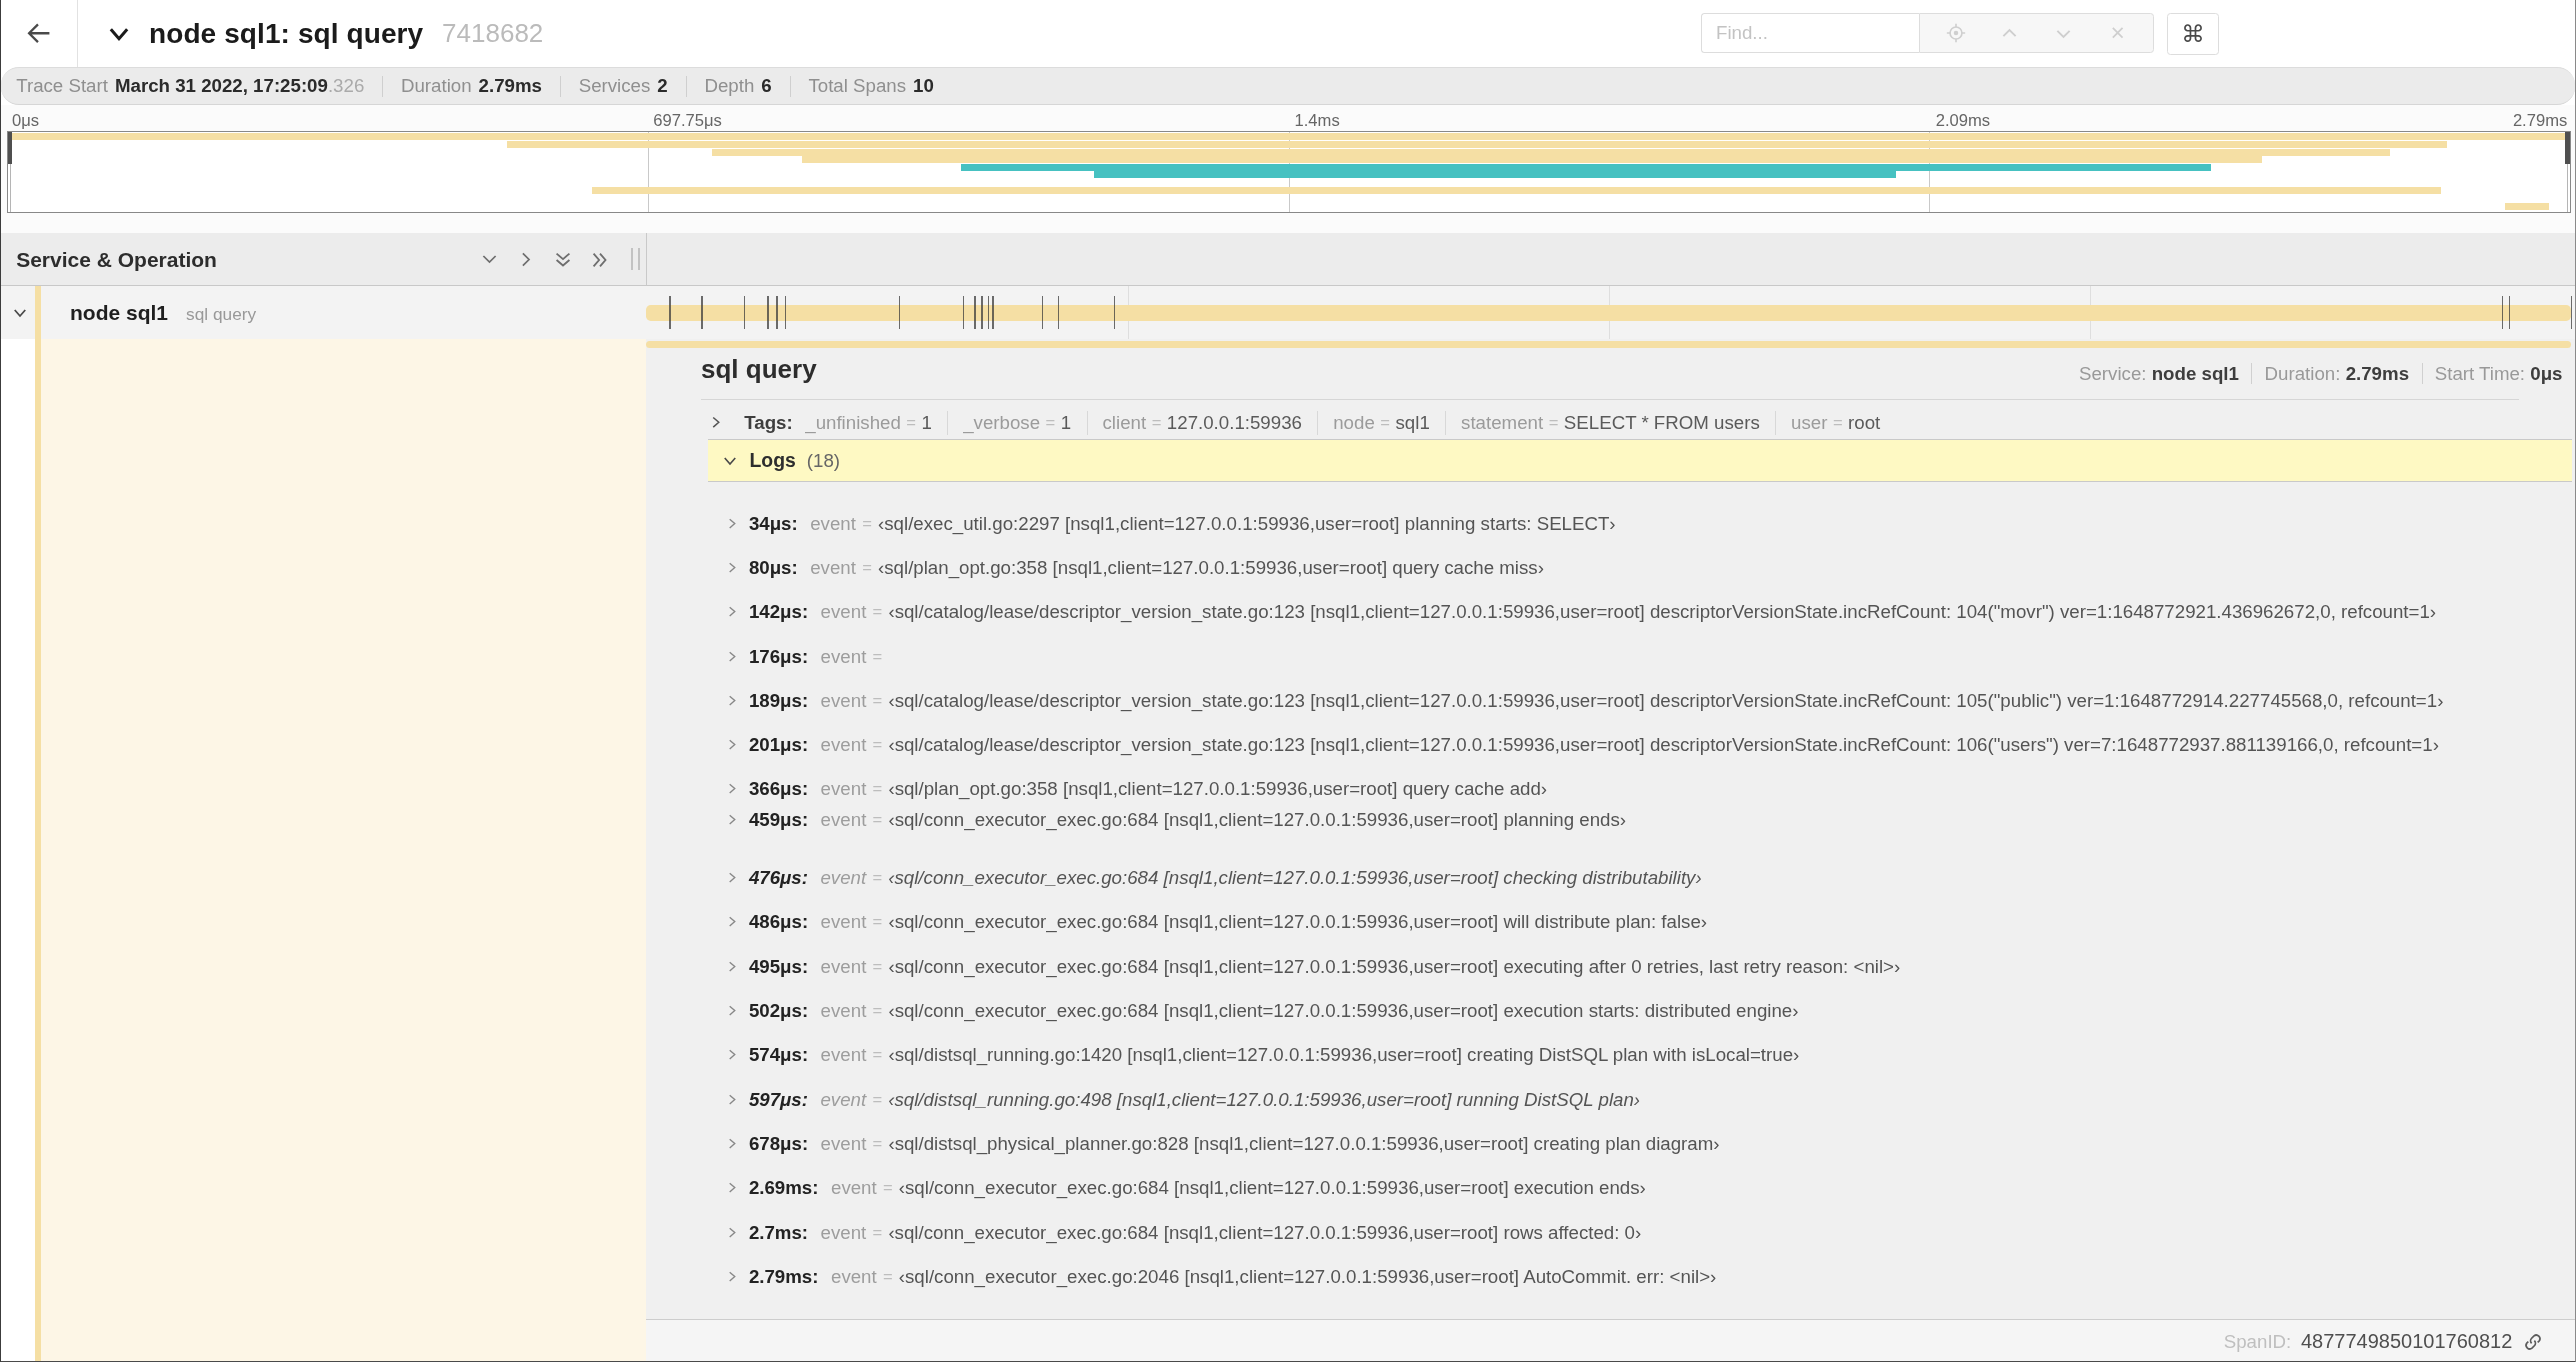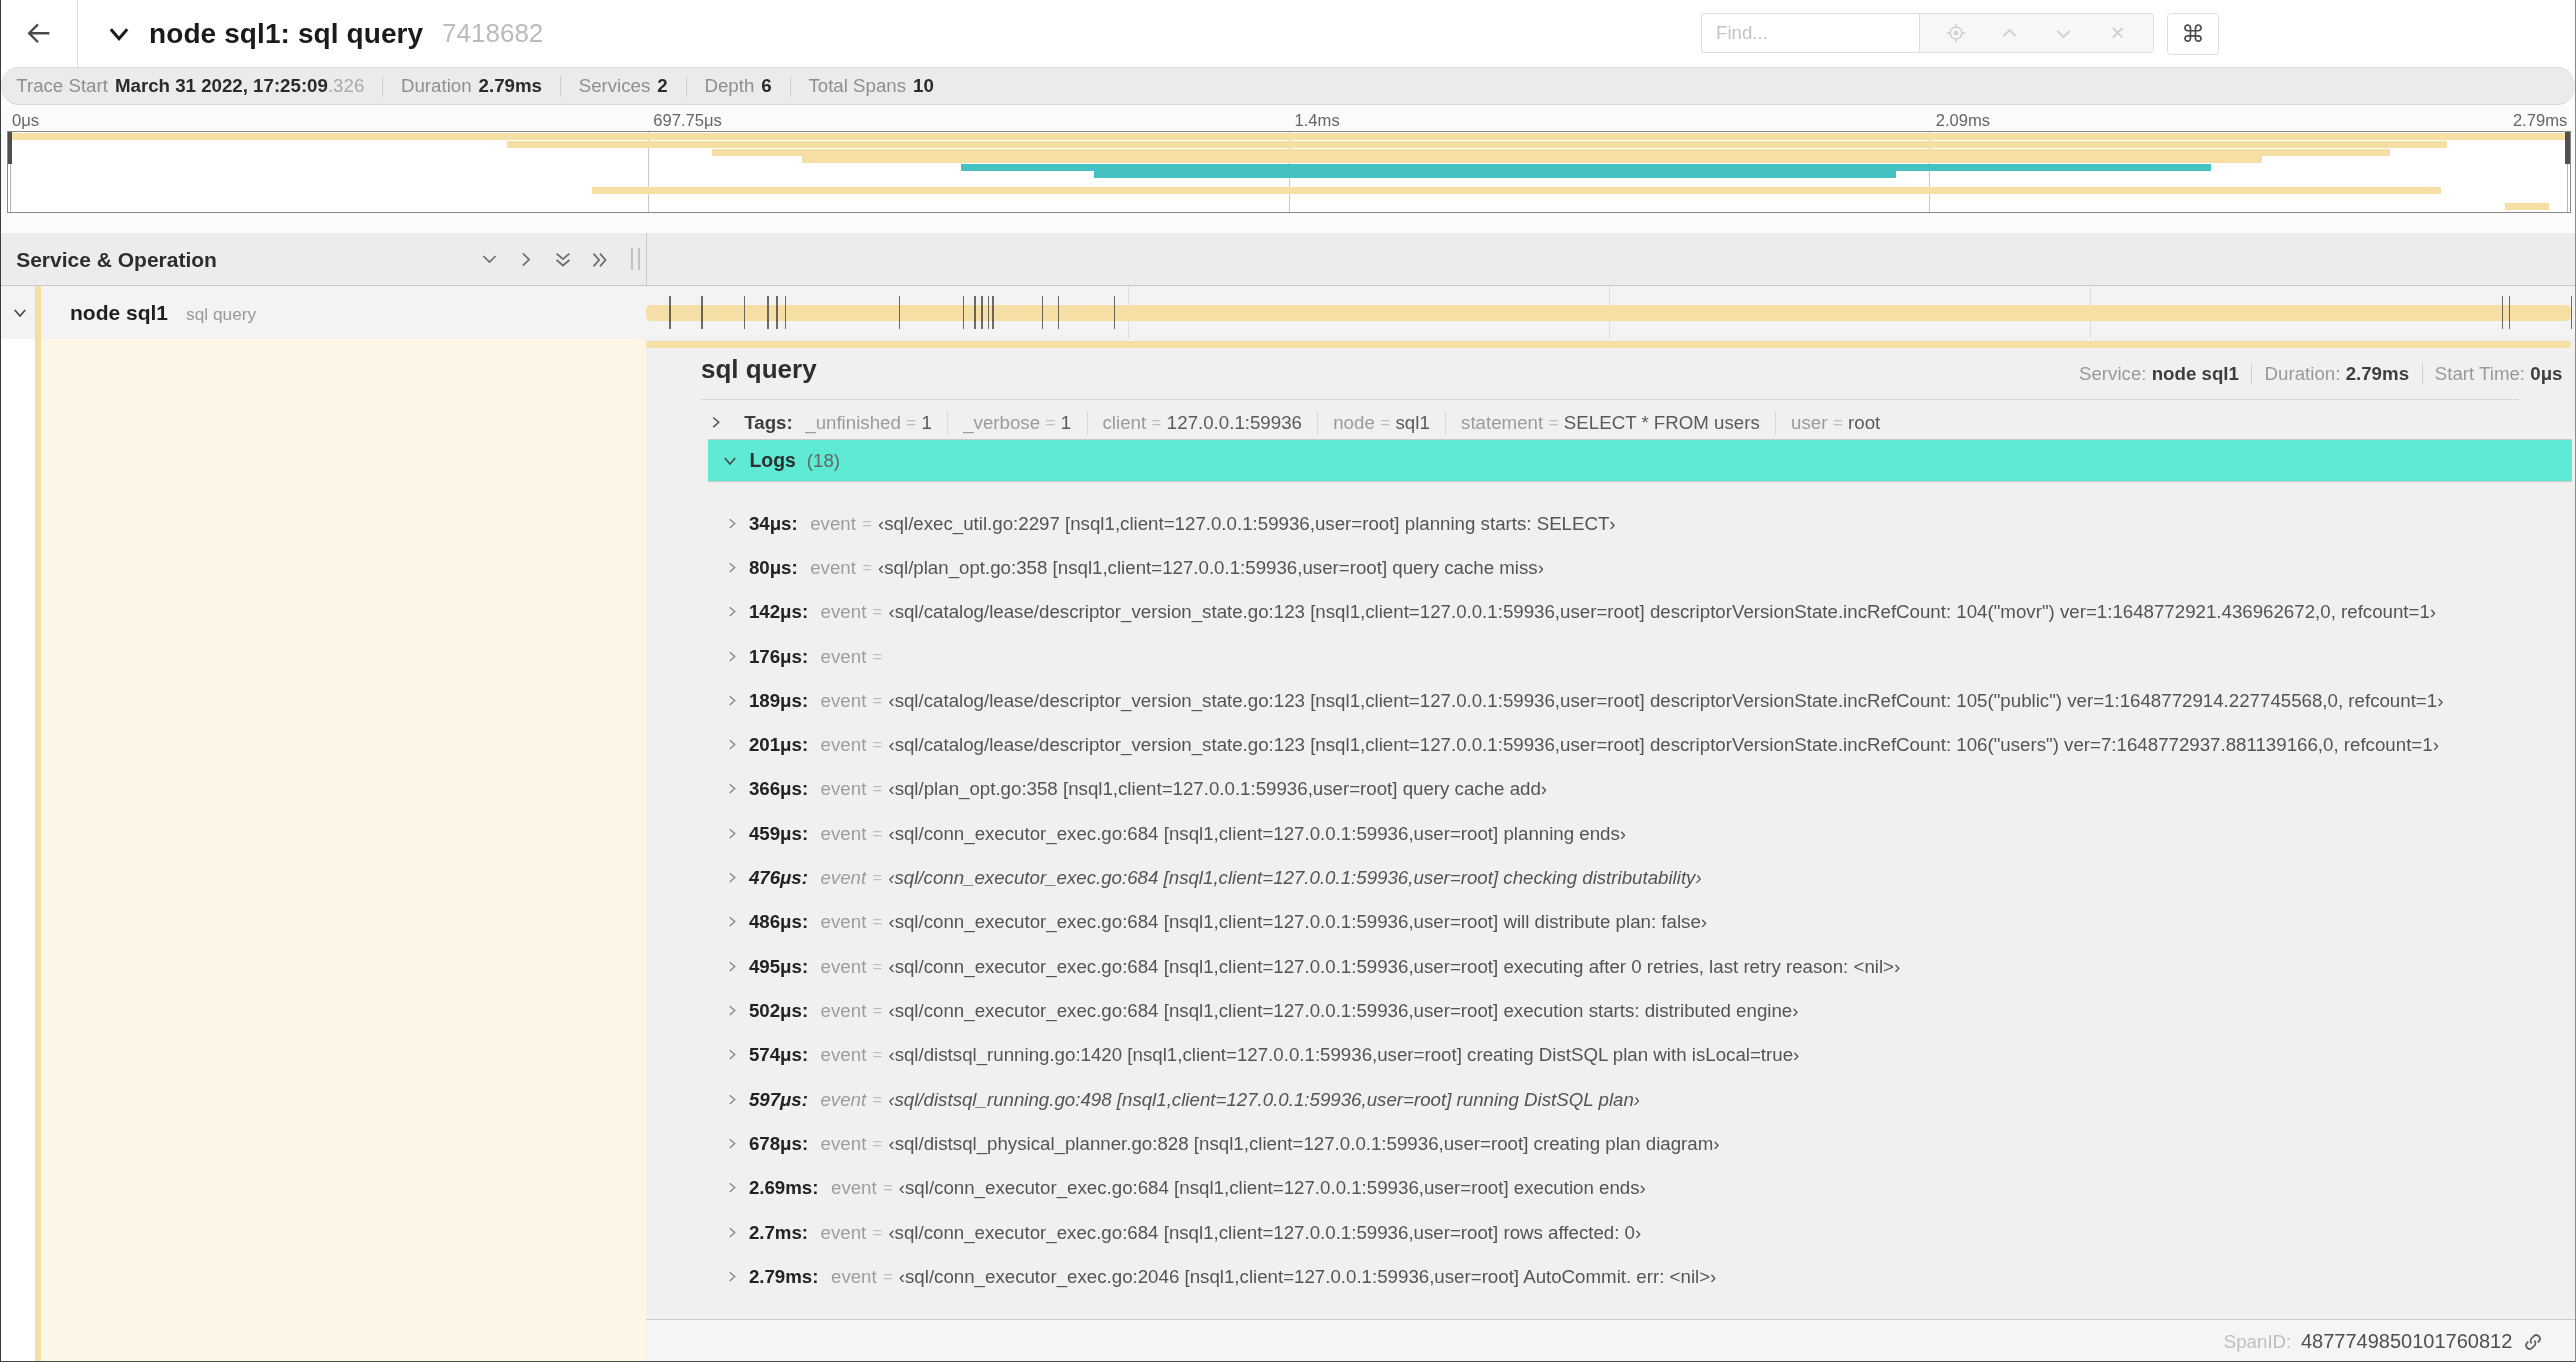--- a/index.html
+++ b/index.html
@@ -82,21 +82,21 @@
   .meta-sep{width:0.7px;height:21px;background:#d0d0d0;}
   .d-hr{left:55px;top:60px;width:1818px;height:0.7px;background:#d6d6d6;}
   .tags-row{left:61px;top:72px;display:flex;align-items:center;font-size:18.7px;cursor:pointer;}
   .tags-title{font-weight:bold;color:#3e3e3e;margin:0 5.5px 0 11px;}
   .tag-item{display:flex;align-items:center;margin:0 7px;}
   .tag-k{color:#9b9b9b;}
   .tag-eq{color:#bdbdbd;margin:0 5.5px;font-size:16.6px;}
   .tag-v{color:#5a5a5a;}
   .tag-sep{width:0.7px;height:23.5px;background:#d8d8d8;margin:0 8.3px;}
   .logs-block{left:62px;top:100px;width:1864px;}
-  .logs-header{height:43px;background:#5eead4;border-top:0.7px solid #c9c9c9;border-bottom:0.7px solid #c9c9c9;
+  .logs-header{height:43px;background:#fef9c3;border-top:0.7px solid #c9c9c9;border-bottom:0.7px solid #c9c9c9;
                display:flex;align-items:center;gap:11px;padding-left:12.5px;box-sizing:border-box;cursor:pointer;color:#4a4a4a;}
   .logs-title{font-size:19.4px;font-weight:bold;color:#2e2e2e;}
   .logs-count{font-size:18.7px;color:#666;font-weight:normal;}
   .log-row{position:absolute;left:78px;height:33px;display:flex;align-items:center;cursor:pointer;white-space:nowrap;}
   .log-chevron{color:#7d7d7d;margin-right:9.7px;display:flex;}
   .log-time{font-size:18.7px;font-weight:bold;color:#222;margin-right:12.5px;}
   .log-k{font-size:18.7px;color:#9d9d9d;}
   .log-eq{font-size:16.6px;color:#bdbdbd;margin:0 6.2px;}
   .log-v{font-size:18.7px;color:#545454;}
   .footnote{left:68px;font-size:16px;color:#adadad;}
@@ -418,21 +418,21 @@
           <span class="log-chevron">
             <svg class="ic" width="15.2" height="15.2" viewBox="0 0 24 24">
               <path d="M9 5l8 7-8 7" fill="none" stroke="#888" stroke-width="2.2"></path>
             </svg>
           </span>
           <span class="log-time">366μs:</span>
           <span class="log-k">event</span>
           <span class="log-eq">=</span>
           <span class="log-v">‹sql/plan_opt.go:358 [nsql1,client=127.0.0.1:59936,user=root] query cache add›</span>
         </div>
-        <div class="log-row" style="top: 478px;">
+        <div class="log-row" style="top: 464px;">
           <span class="log-chevron">
             <svg class="ic" width="15.2" height="15.2" viewBox="0 0 24 24">
               <path d="M9 5l8 7-8 7" fill="none" stroke="#888" stroke-width="2.2"></path>
             </svg>
           </span>
           <span class="log-time">459μs:</span>
           <span class="log-k">event</span>
           <span class="log-eq">=</span>
           <span class="log-v">‹sql/conn_executor_exec.go:684 [nsql1,client=127.0.0.1:59936,user=root] planning ends›</span>
         </div>

